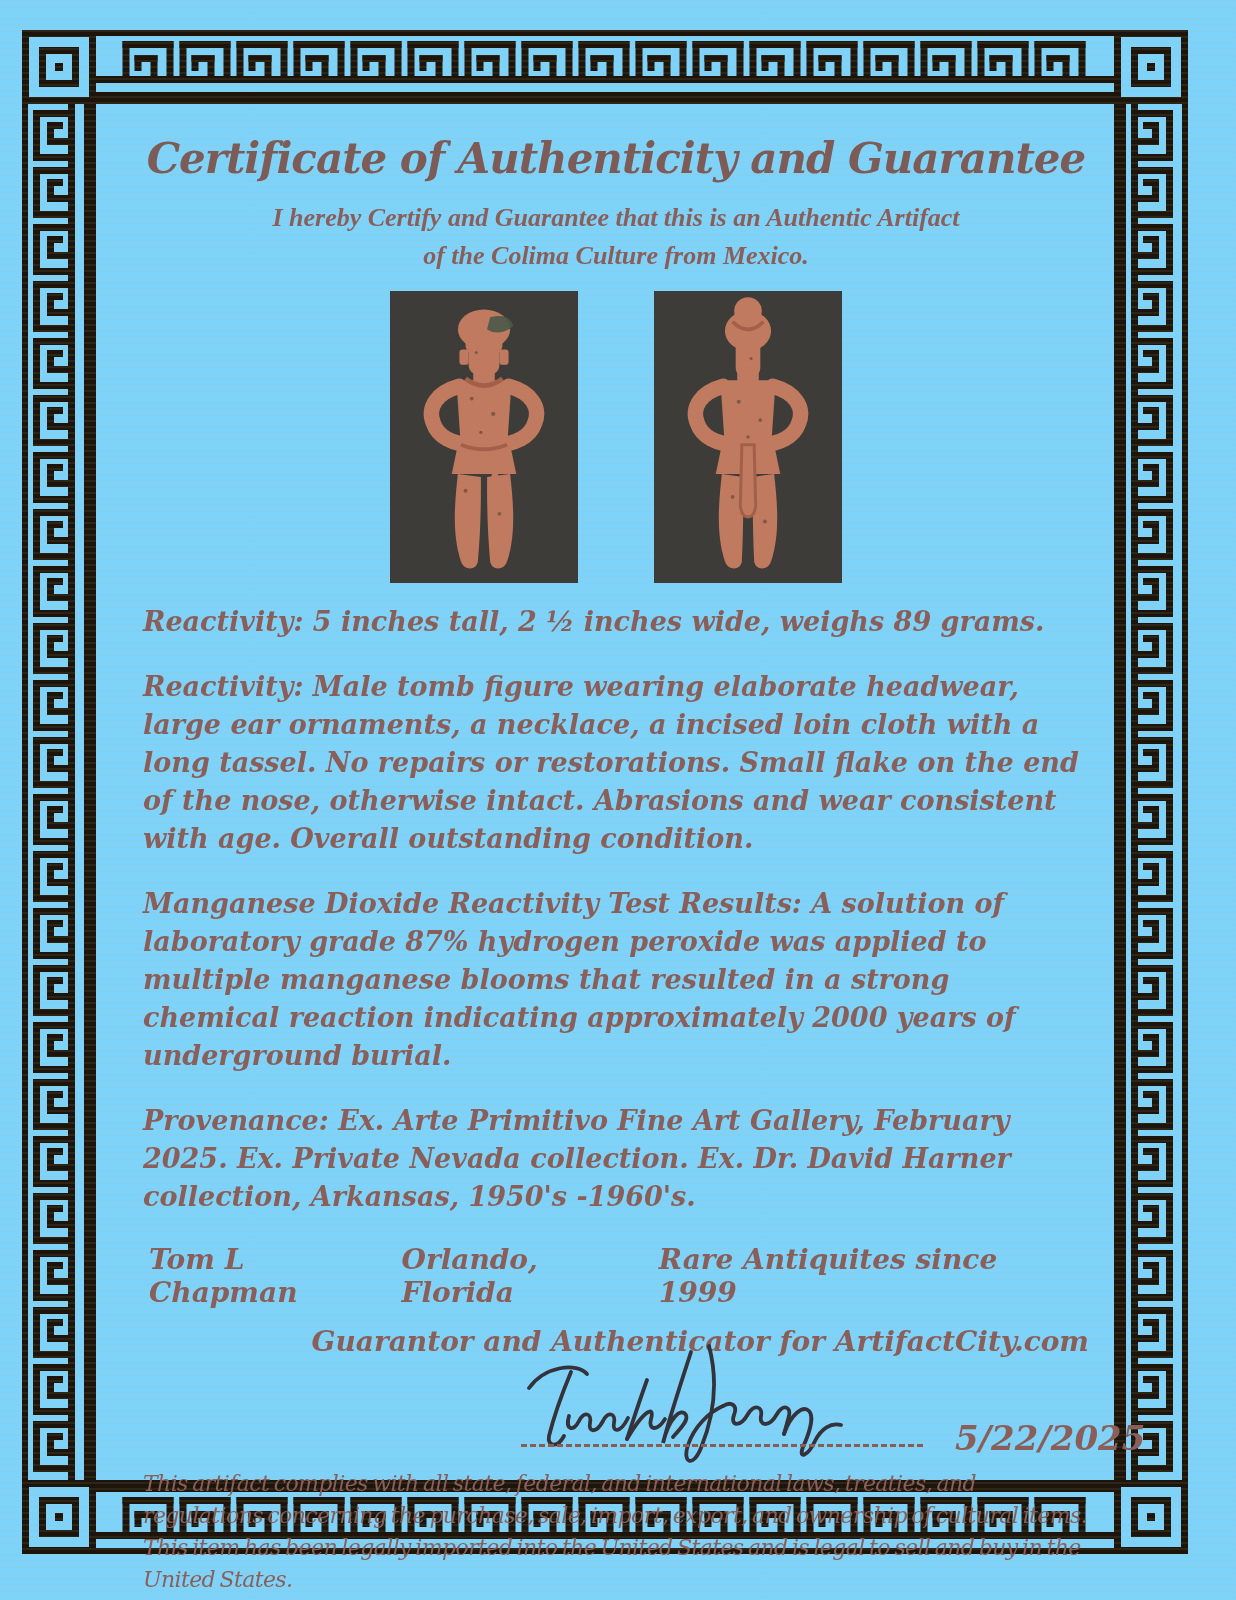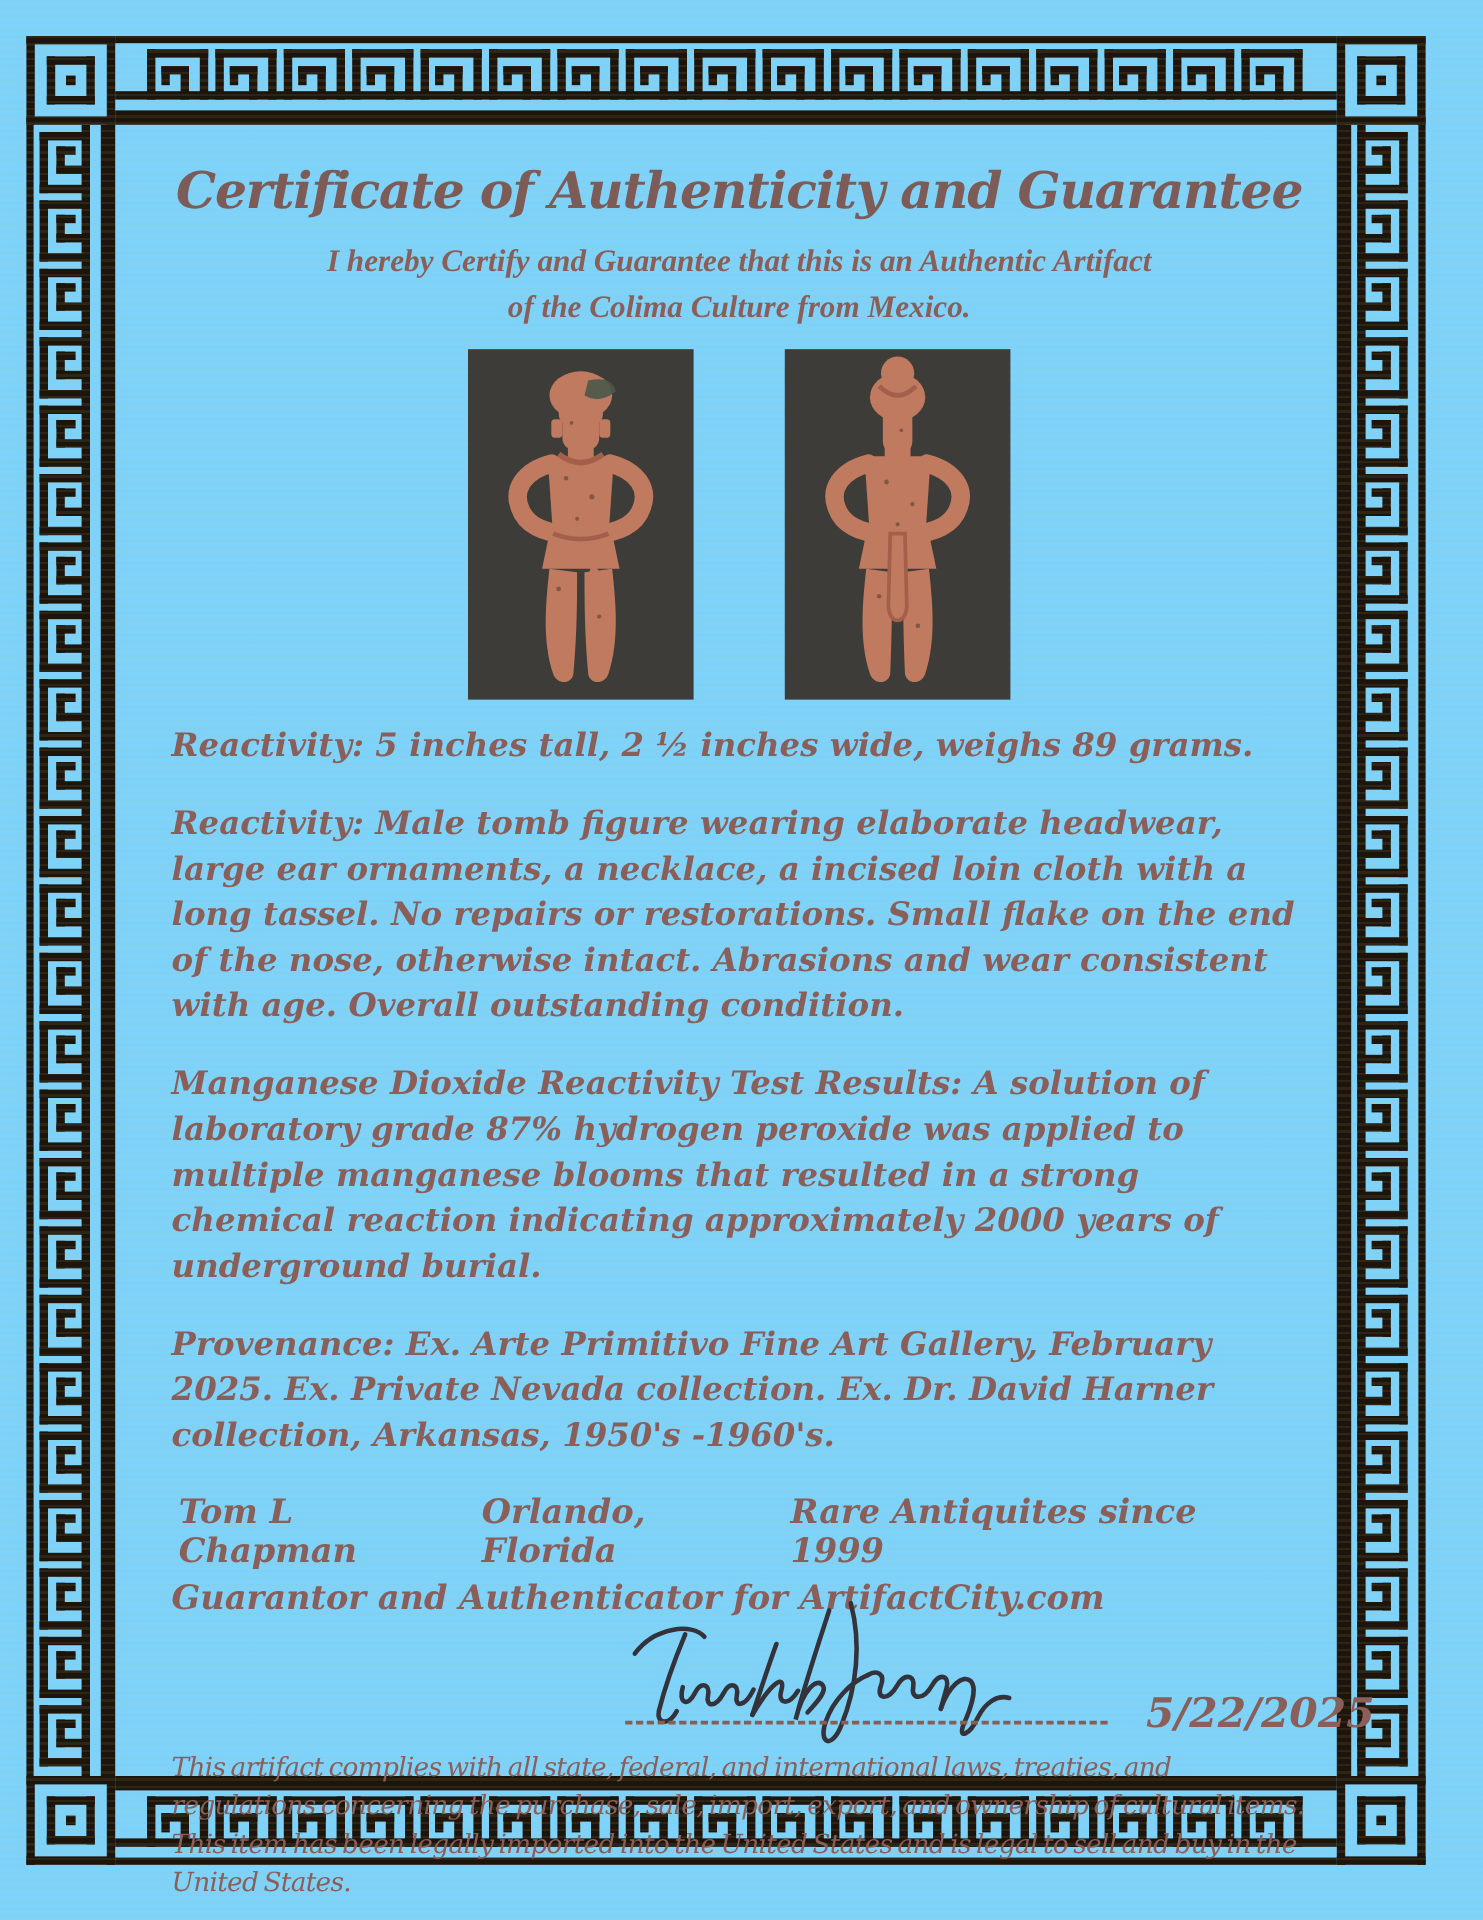--- a/index.html
+++ b/index.html
@@ -21,21 +21,21 @@
   }
   .intro { margin-top:16px; text-align:center; font-weight:700; font-size:26px; line-height:38px;font-family:Liberation Serif, serif; }
   .photos { margin-top:16px; display:flex; justify-content:center; gap:76px; }
   .photo { width:188px; height:292px; display:flex; align-items:flex-end; justify-content:center; }
   .photo svg { display:block; }
   .section { margin-top:10px; font-weight:700; font-size:27px; line-height:38px; text-align:left; }
   .section.first { margin-top:20px; }
   .section strong { font-weight:700; }
   .sig-row { margin-top:26px; display:flex; justify-content:space-between; align-items:center;
              font-weight:700; font-size:28px; padding:0 6px; }
-  .role-line { margin-top:6px; text-align:left; font-weight:700; font-size:28px; }
+  .role-line { margin-top:16px; text-align:right; font-weight:700; font-size:28px; }
   .sig-area { position:relative; height:108px; margin-top:0; }
   .sig-scrawl { position:absolute; left:368px; top:-14px; }
   .sig-line { position:absolute; left:378px; top:86px; width:402px; border-bottom:3px dashed #8d5c50; }
   .sig-date { position:absolute; left:812px; top:60px; font-weight:700; font-size:34px; white-space:nowrap; }
   .legal { margin-top:2px; font-size:22px; line-height:32px; letter-spacing:-0.6px; word-spacing:-2px;
            font-weight:400; text-align:left; }
 </style>
 </head>
 <body>
 

